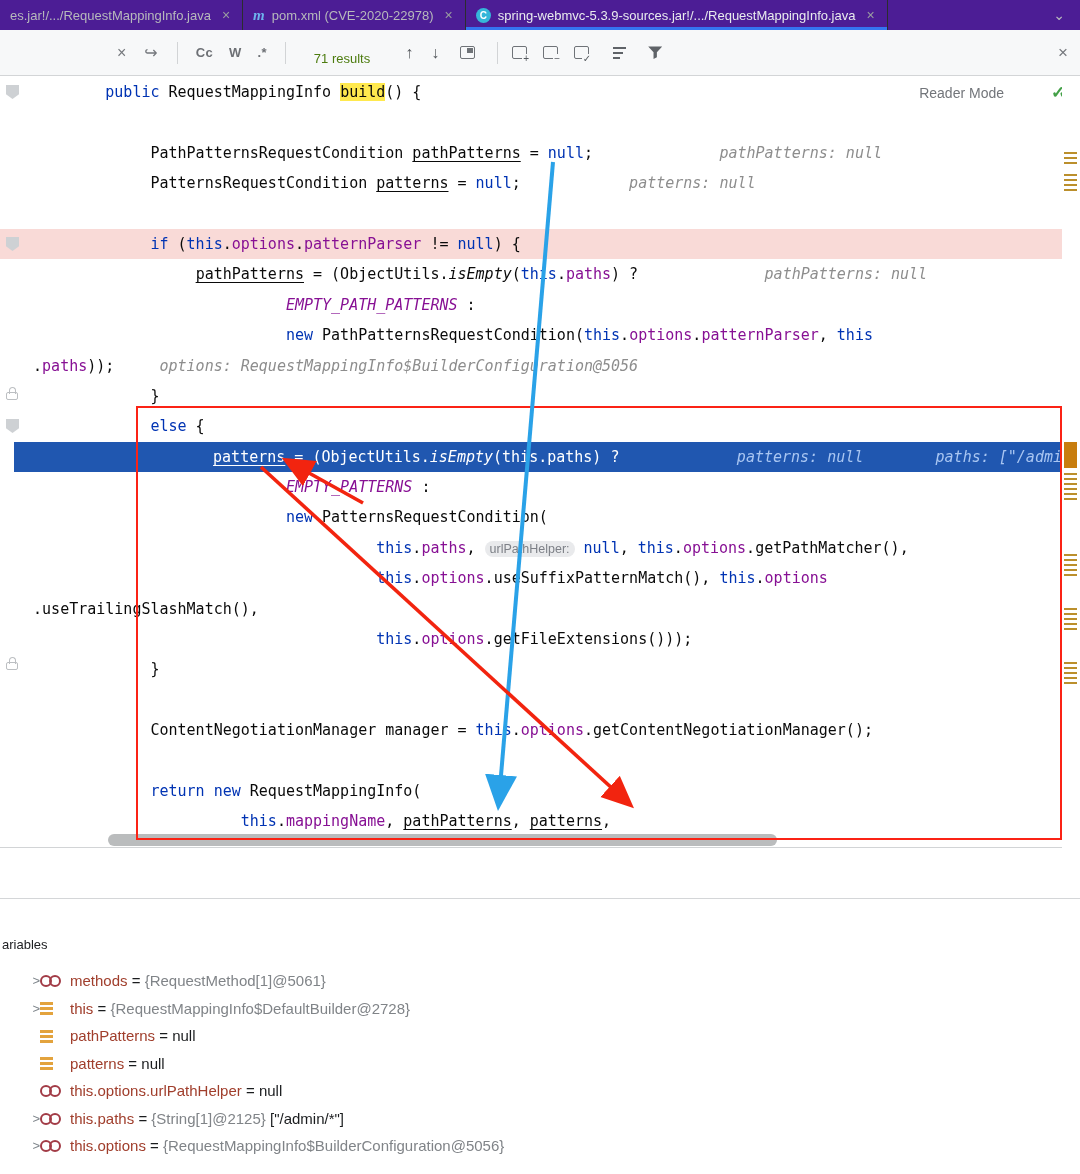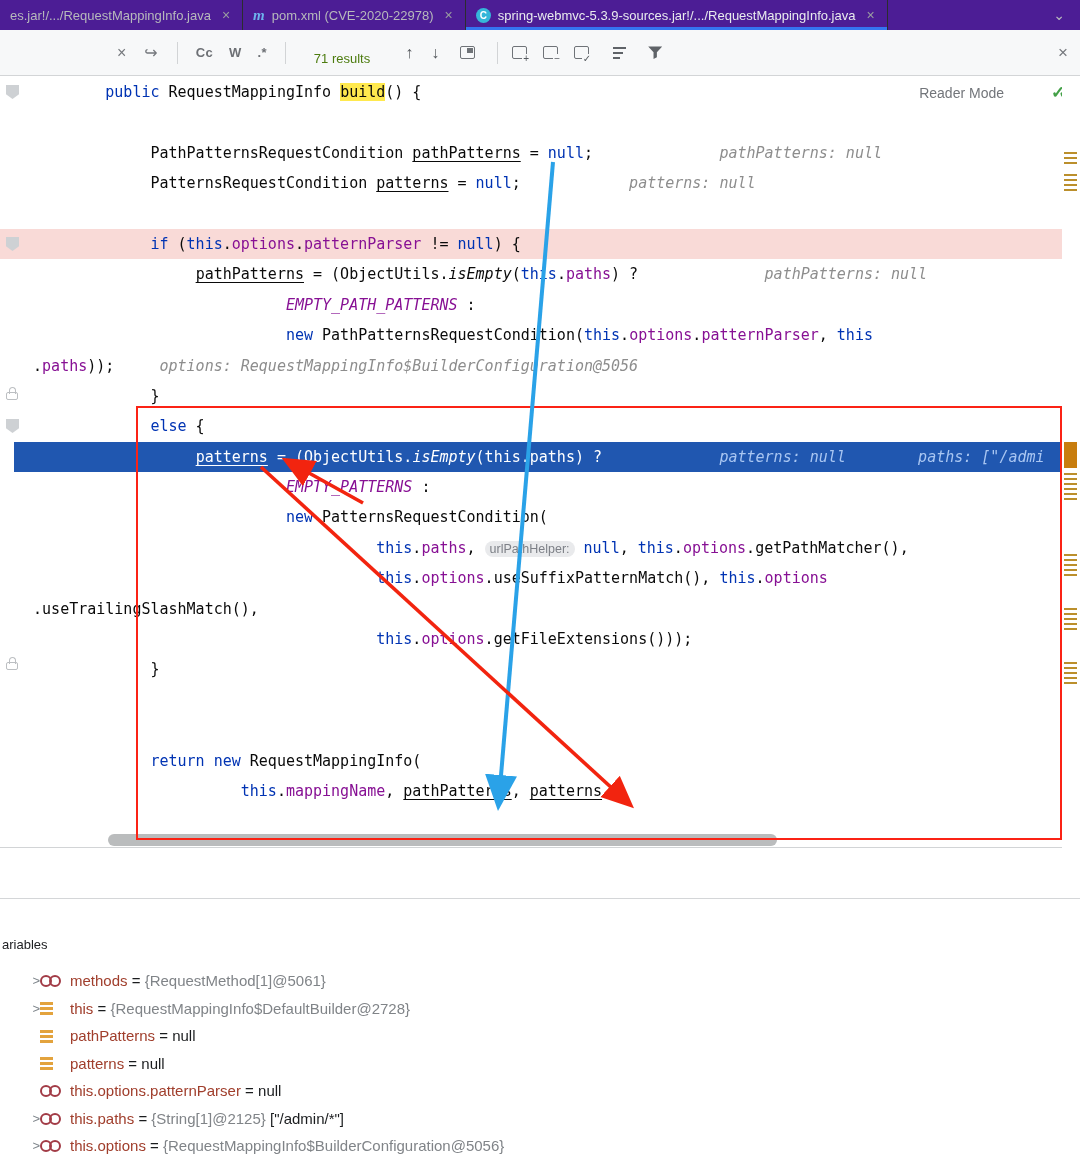--- a/index.html
+++ b/index.html
@@ -43,21 +43,21 @@
   .funnel { width:14px; height:14px; background:#5f6368; margin:0 10px;
             clip-path:polygon(0 8%,100% 8%,62% 48%,62% 84%,38% 97%,38% 48%); }
   .spacer { flex:1; }
 
   
   .editor { position:absolute; top:77px; left:0; width:1062px; height:771px; background:#fff;
             border-bottom:1px solid #d2d4d6; font-family:"DejaVu Sans Mono",monospace; font-size:15px;
             overflow:hidden; z-index:1; }
   .line { height:30.4px; line-height:30.4px; white-space:pre; color:#0a0a0a; padding-left:15px; }
   .line.pink { background:#f9dad7; }
-  .line.exec { background:linear-gradient(90deg,#fff 0 14px,#2057b0 14px); color:#fff; }
+  .line.exec { background:linear-gradient(90deg,#fff 0 14px,#2057b0 14px); color:#fff;text-align:right; }
   .kw { color:#0033b3; } .fld { color:#871094; }
   .cnst { color:#871094; font-style:italic; }
   .ital { font-style:italic; }
   .hint { color:#8d8d8d; font-style:italic; }
   .und { text-decoration:underline; text-underline-offset:3px; }
   .match { background:#ffe94e; }
   .chip { background:#e9eaec; color:#7d8087; border-radius:8px; padding:1px 5px; font-size:12.5px;
           font-style:normal; font-family:"Liberation Sans",sans-serif; }
   .exec .kw,.exec .fld,.exec .ital,.exec .und { color:#fff; }
   .exec .hint { color:#a9c6f2; }
@@ -182,20 +182,21 @@
       <div class="line"><span>               </span><span class="kw">else</span><span> {</span></div>
       <div class="line exec"><span>                    </span><span class="und">patterns</span><span> = (ObjectUtils.</span><span class="ital">isEmpty</span><span>(this.paths) ?</span><span class="hint">             patterns: null</span><span class="hint">        paths: ["/admi</span></div>
       <div class="line"><span>                              </span><span class="cnst">EMPTY_PATTERNS</span><span> :</span></div>
       <div class="line"><span>                              </span><span class="kw">new</span><span> PatternsRequestCondition(</span></div>
       <div class="line"><span>                                        </span><span class="kw">this</span><span>.</span><span class="fld">paths</span><span>, </span><span class="chip">urlPathHelper:</span><span> </span><span class="kw">null</span><span>, </span><span class="kw">this</span><span>.</span><span class="fld">options</span><span>.getPathMatcher(),</span></div>
       <div class="line"><span>                                        </span><span class="kw">this</span><span>.</span><span class="fld">options</span><span>.useSuffixPatternMatch(), </span><span class="kw">this</span><span>.</span><span class="fld">options</span></div>
       <div class="line"><span>  .useTrailingSlashMatch(),</span></div>
       <div class="line"><span>                                        </span><span class="kw">this</span><span>.</span><span class="fld">options</span><span>.getFileExtensions()));</span></div>
       <div class="line"><span>               }</span></div>
       <div class="line"></div>
+      <div class="line"><span>               ContentNegotiationManager manager = </span><span class="kw">this</span><span>.</span><span class="fld">options</span><span>.getContentNegotiationManager();</span></div>
       <div class="line"></div>
       <div class="line"><span>               </span><span class="kw">return</span><span> </span><span class="kw">new</span><span> RequestMappingInfo(</span></div>
       <div class="line"><span>                         </span><span class="kw">this</span><span>.</span><span class="fld">mappingName</span><span>, </span><span class="und">pathPatterns</span><span>, </span><span class="und">patterns</span><span>,</span></div>
     </div>
   <div class="reader">Reader Mode</div>
 </div>
 <div class="checks">✓✓</div>
 
 <div class="gicon g1"></div>
 <div class="gicon g2"></div>
@@ -292,21 +293,21 @@
       <div class="vrow">
         <span class="vchev"></span>
         <span class="vicon"></span>
         <span class="vname">patterns</span>
         <span class="veq"> = </span>
         <span class="vplain">null</span>
       </div>
       <div class="vrow">
         <span class="vchev"></span>
         <span class="wicon"></span>
-        <span class="vname">this.options.patternParser</span>
+        <span class="vname">this.options.urlPathHelper</span>
         <span class="veq"> = </span>
         <span class="vplain">null</span>
       </div>
       <div class="vrow">
         <span class="vchev">&gt;</span>
         <span class="wicon"></span>
         <span class="vname">this.paths</span>
         <span class="veq"> = </span>
         <span class="vref">{String[1]@2125}</span>
         <span class="vplain"> ["/admin/*"]</span>

